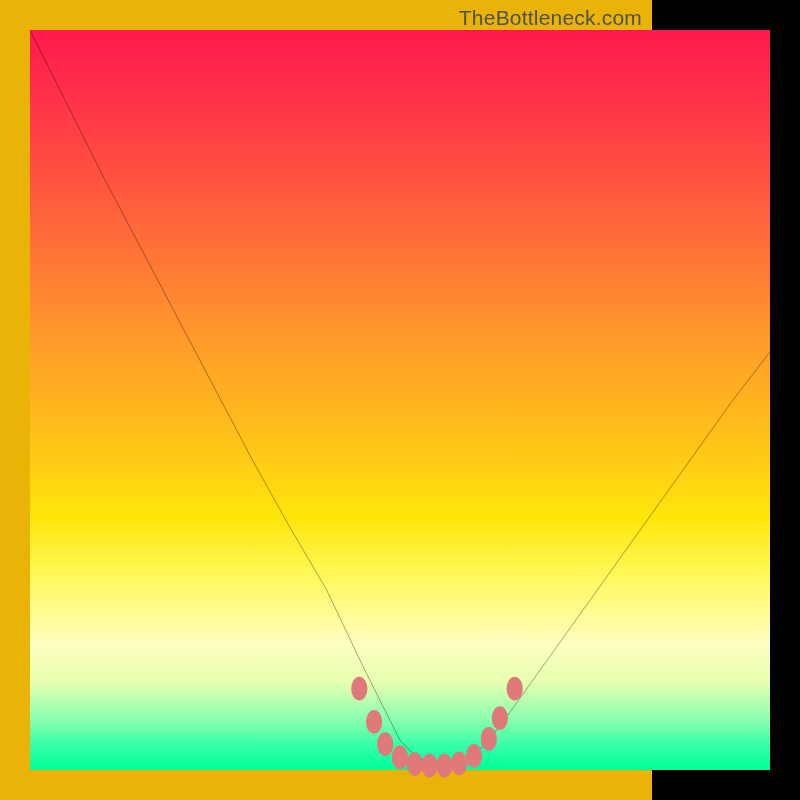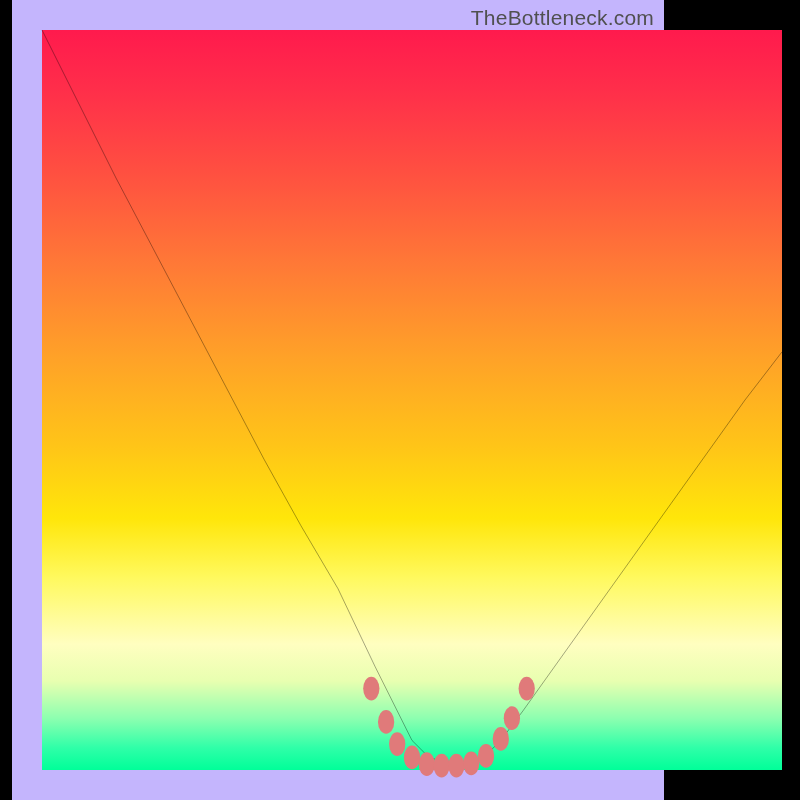--- a/index.html
+++ b/index.html
@@ -6,23 +6,23 @@
     margin: 0;
     padding: 0;
     width: 800px;
     height: 800px;
     overflow: hidden;
     background: #000;
     font-family: Arial, Helvetica, sans-serif;
   }
   .frame {
     position: absolute;
-    left: 12px; top: 0;
+    left: 0; top: 0;
     width: 652px; height: 800px;
-    background: #c4b5fd;
+    background: #eab308;
   }
   .plot {
     position: absolute;
     left: 30px;
     top: 30px;
     width: 740px;
     height: 740px;
     
   }
   .grad {

